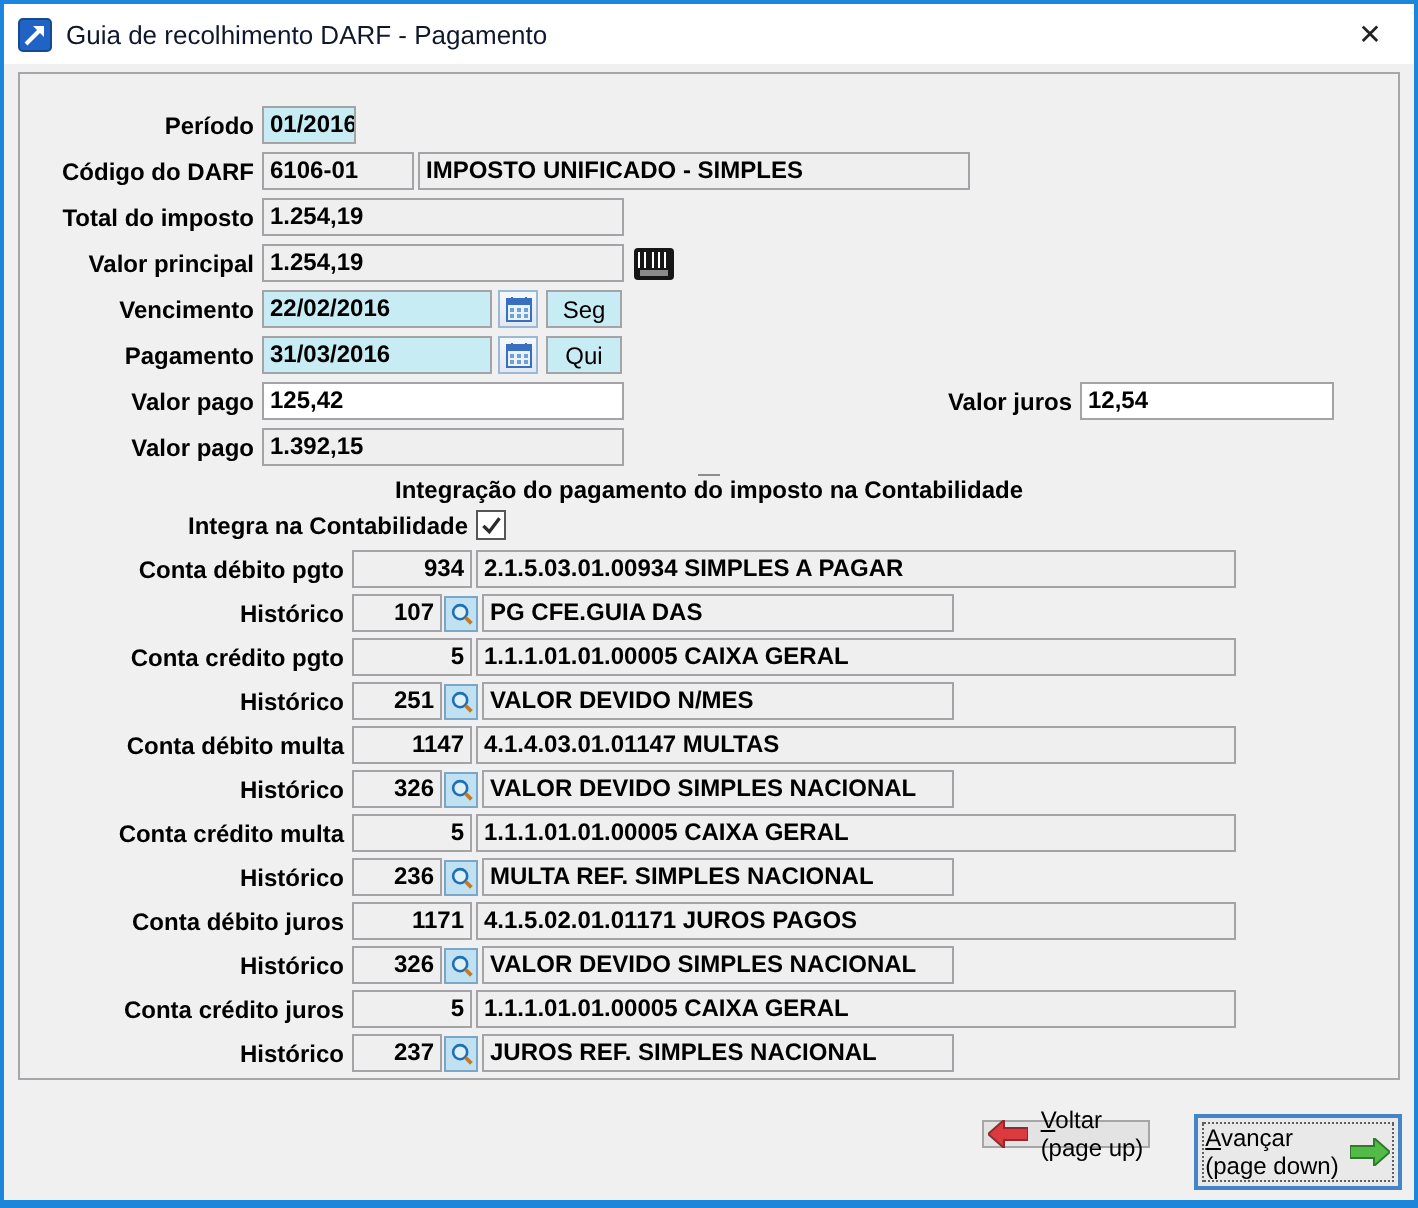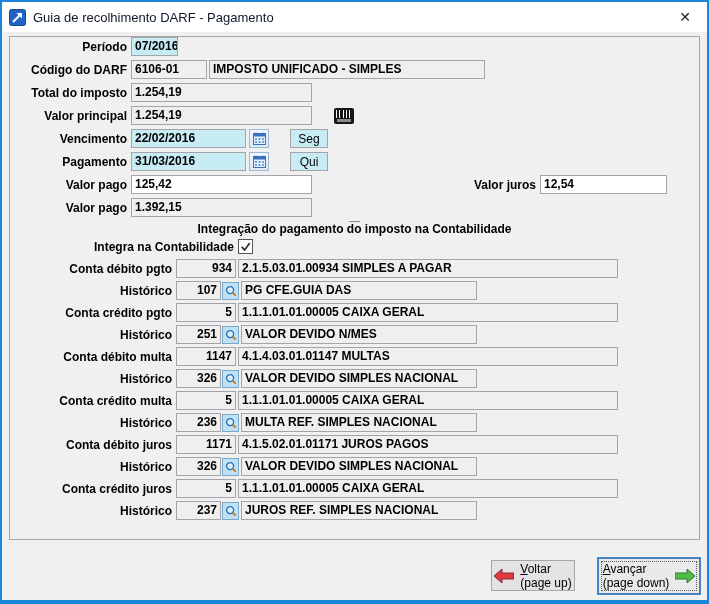--- a/index.html
+++ b/index.html
@@ -25,20 +25,21 @@
   .app-icon { width:17px; height:17px; display:inline-flex; }
   .title { font-size:13px; color:#0f172a; margin-left:7px; flex:1; white-space:nowrap; }
   .close-btn {
     width:44px; height:30px; display:flex; align-items:center; justify-content:center;
     font-size:14px; color:#222; cursor:default;
   }
   
   .panel {
     position:absolute; left:7px; top:34px; width:691px; height:504px;
     border:1px solid #a7a7ab; background:#f0f0f0;
+    padding-top:16px;
   }
   .frow { display:flex; align-items:center; height:19px; margin-bottom:4px; }
   .arow { display:flex; align-items:center; height:19px; margin-bottom:3px; }
   .lbl {
     font-size:12px; font-weight:bold; color:#000;
     text-align:right; padding-right:4px; white-space:nowrap;
   }
   .lbl-top { width:121px; }
   .lbl-acc { width:166px; }
   .lbl-chk { width:228px; }
@@ -53,21 +54,21 @@
   .money { text-align:left; }
   .num   { text-align:right; }
   .badge {
     height:19px; border:1px solid #a3a3a8; background:#c7ecf3;
     font-size:12px; font-weight:normal; color:#000;
     display:flex; align-items:center; justify-content:center;
   }
   .w47{width:47px}.w76{width:76px}.w336{width:276px}.w181{width:181px}
   .w115{width:115px}.w127{width:127px}.w38{width:38px}
   .w60{width:60px}.w42{width:45px}.w380{width:380px}.w272{width:236px}
-  .gap2{margin-left:2px}.gap3{margin-left:3px}.gap4{margin-left:21px}.gap1{margin-left:1px}
+  .gap2{margin-left:2px}.gap3{margin-left:3px}.gap4{margin-left:4px}.gap1{margin-left:1px}
   .spacer{flex:1}
   .row-multa{padding-right:32px}
   
   .tool-btn {
     width:20px; height:19px; border:1px solid #9db8d2;
     background:linear-gradient(#f3f8fd,#dfe9f4);
     display:flex; align-items:center; justify-content:center;
   }
   .lookup-btn {
     width:17px; height:18px; border:1px solid #7aa7c7; background:#bfe1f2;
@@ -103,21 +104,21 @@
   .checkbox.checked svg { display:block; }
   
   .btn {
     position:absolute; display:flex; align-items:center; justify-content:center;
     gap:6px; background:#e3e3e3; border:1px solid #a6a6a6;
     font-size:12px; color:#000; cursor:default;
   }
   .btn .btn-text { display:flex; flex-direction:column; line-height:14px; text-align:left; }
   .btn .btn-title { display:block; }
   .btn .btn-title::first-letter { text-decoration:underline; }
-  .btn-voltar  { left:489px; top:558px; width:84px; height:31px; }
+  .btn-voltar  { left:489px; top:558px; width:84px; height:14px; }
   .btn-avancar {
     left:595px; top:555px; width:104px; height:38px;
     border:2px solid #4584c6; background:#e9e9e9; position:absolute;
   }
   .btn-avancar::after {
     content:""; position:absolute; inset:2px; border:1px dotted #5f5f5f; pointer-events:none;
   }
 </style>
 </head>
 <body>
@@ -133,21 +134,21 @@
       </svg>
     </span>
     <span class="title">Guia de recolhimento DARF - Pagamento</span>
     <span class="close-btn">✕</span>
   </div>
 
   <div class="panel">
 
     <div class="frow">
       <label class="lbl lbl-top">Período</label>
-      <span class="field cyan w47">07/2016</span>
+      <span class="field cyan w47">01/2016</span>
     </div>
 
     <div class="frow">
       <label class="lbl lbl-top">Código do DARF</label>
       <span class="field w76">6106-01</span>
       <span class="field w336 gap2">IMPOSTO UNIFICADO - SIMPLES</span>
     </div>
 
     <div class="frow">
       <label class="lbl lbl-top">Total do imposto</label>

